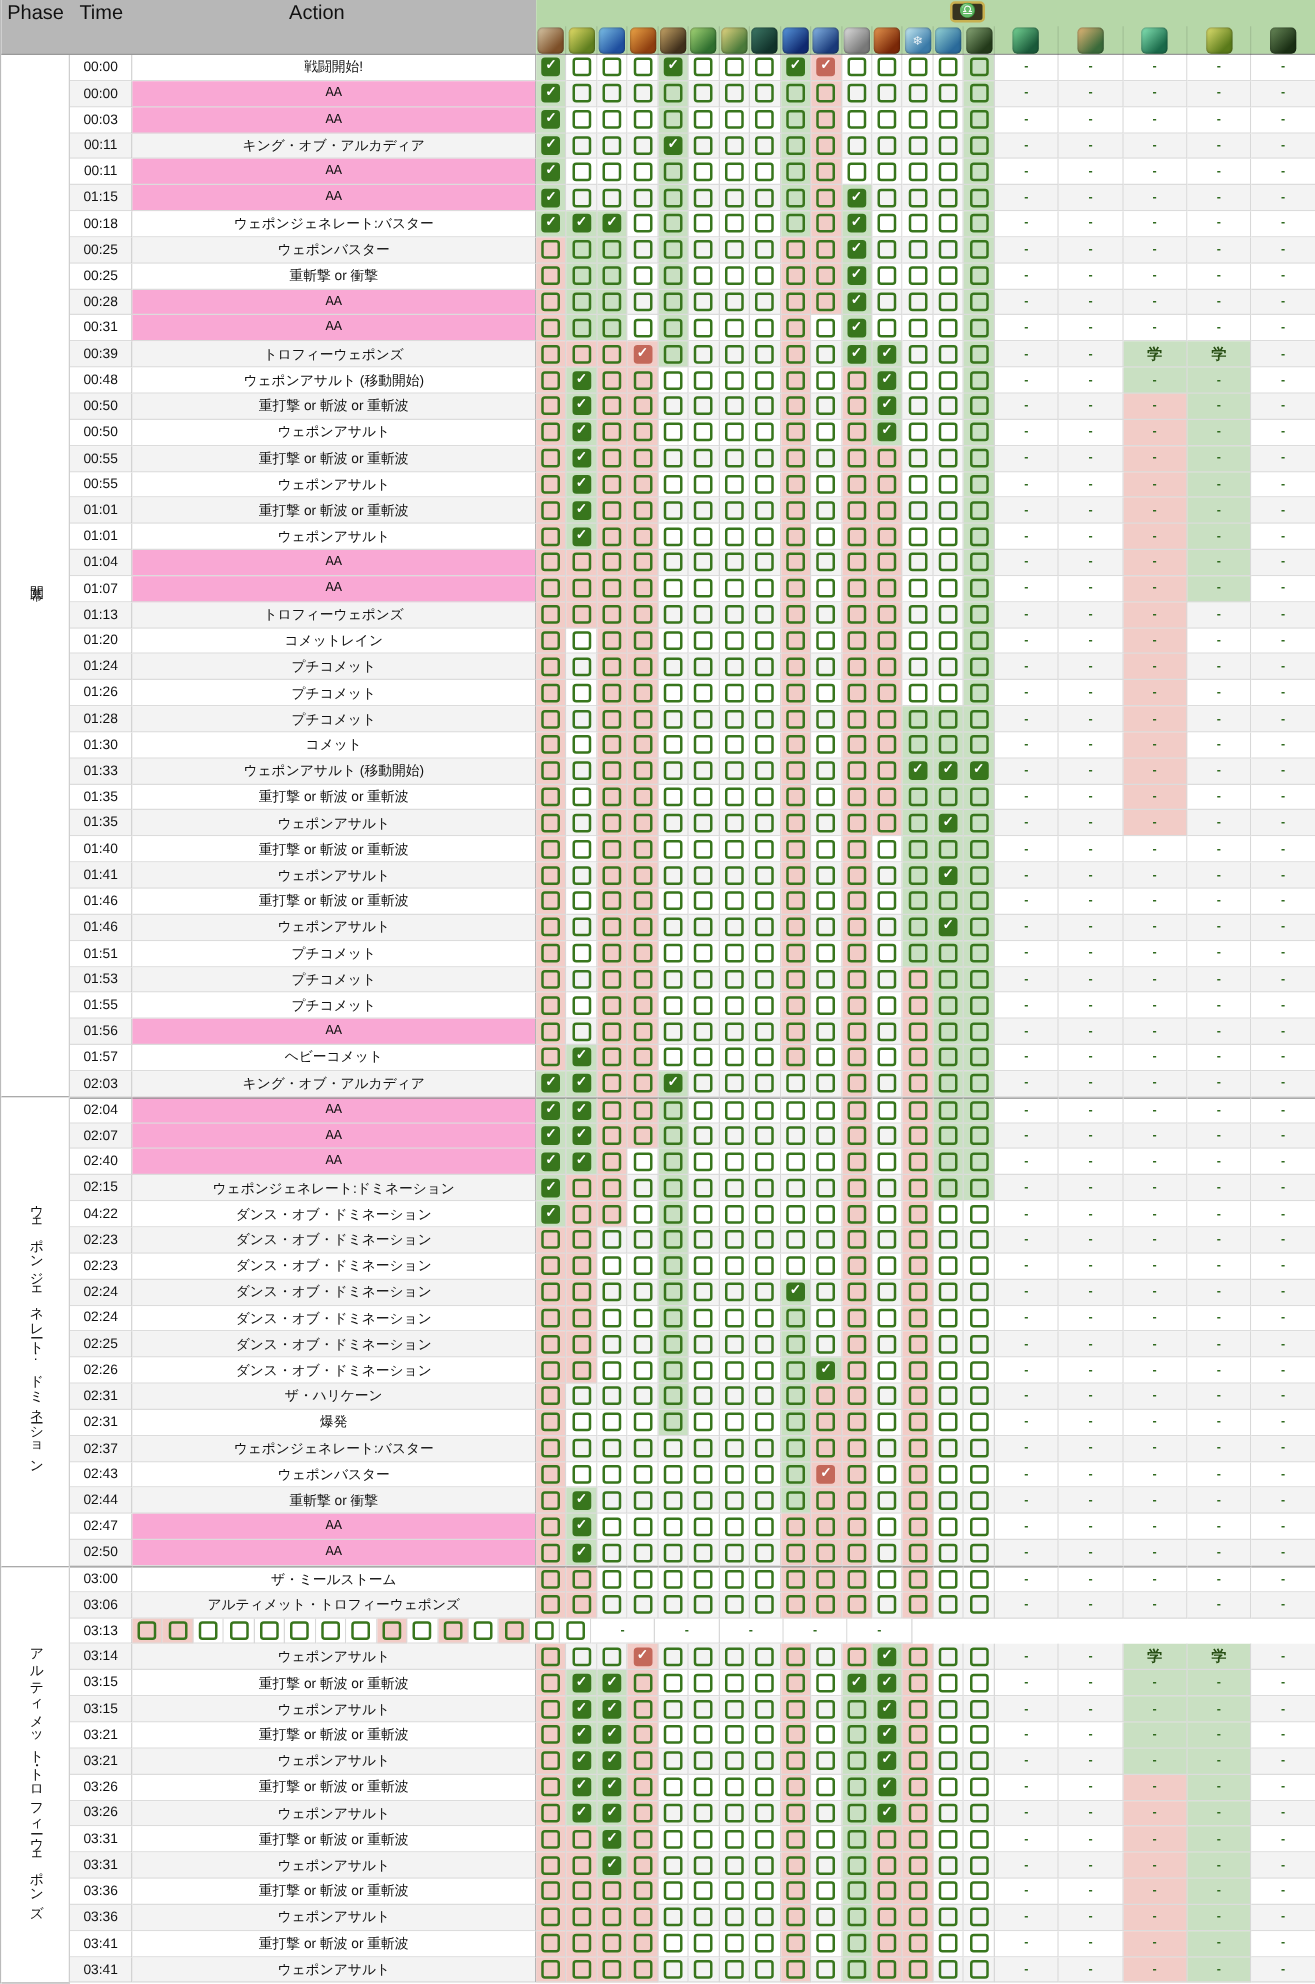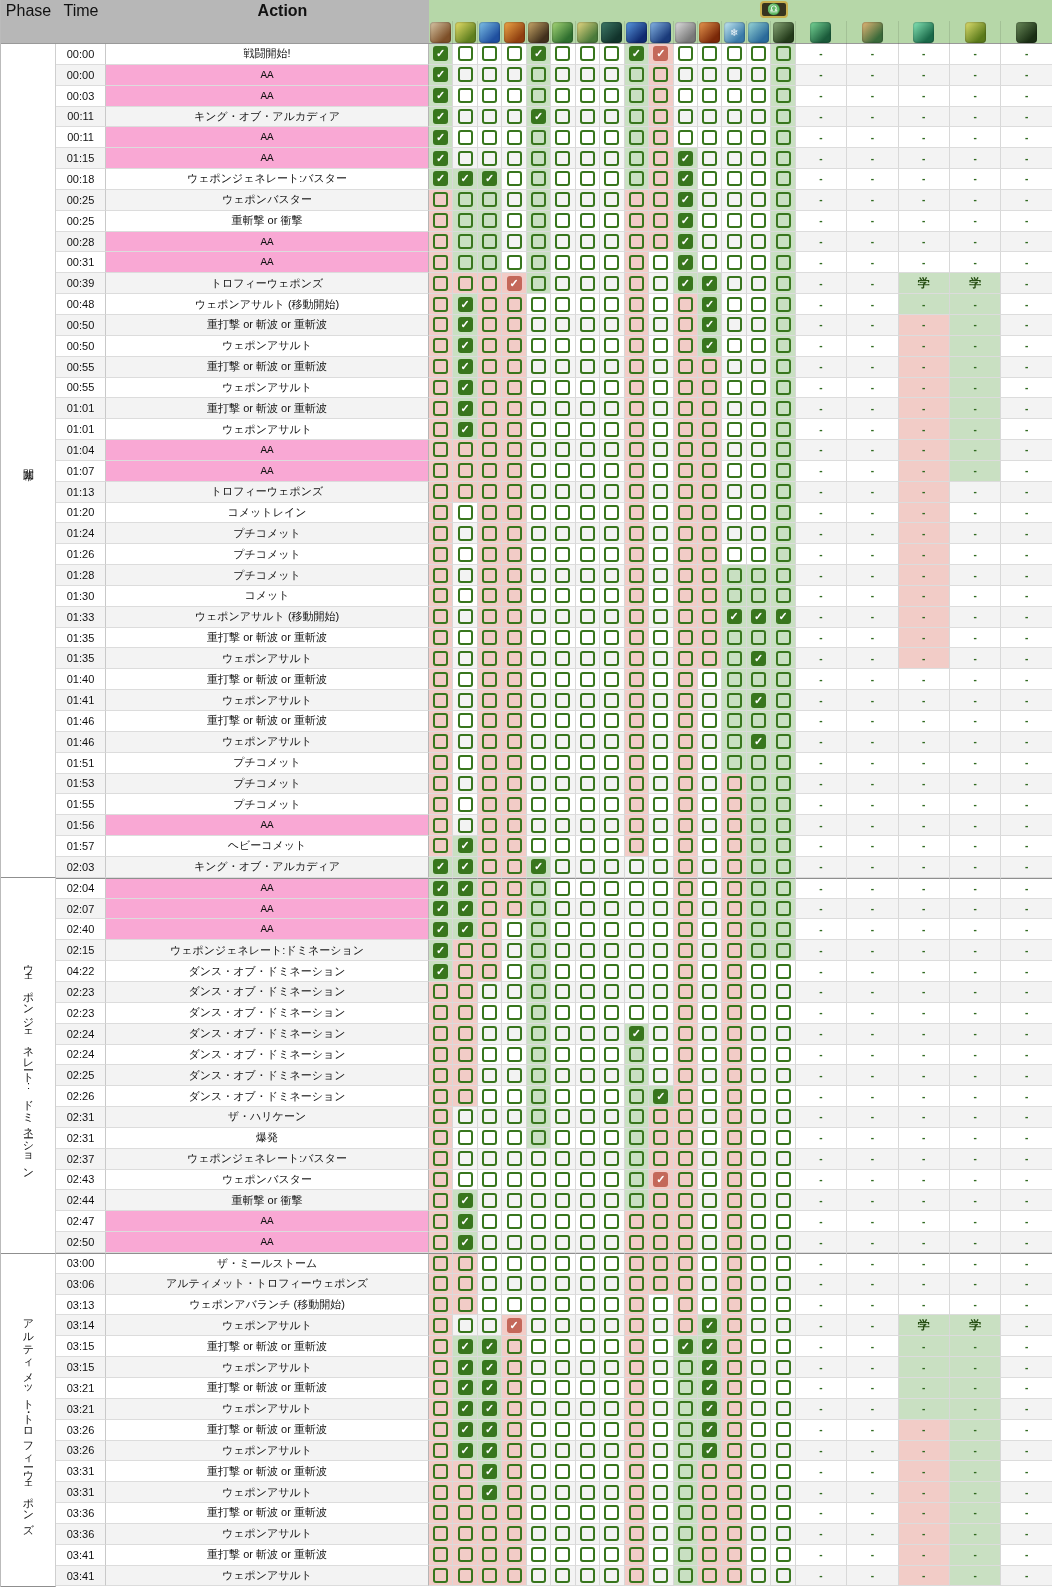--- a/index.html
+++ b/index.html
@@ -5,21 +5,21 @@
   html,body{margin:0;padding:0;background:#fff;}
   .sheet{position:relative;width:1052px;height:1587px;font-family:"Liberation Sans",sans-serif;
          font-size:11px;color:#111;overflow:hidden;background:#fff;border-left:1px solid #bbb;}
   
   .hdr-gray{position:absolute;left:0;top:0;width:428px;height:44px;background:#b7b7b7;
             border-bottom:1px solid #999;box-sizing:border-box;}
   .hdr-gray .hlabel{position:absolute;top:3px;height:16px;line-height:16px;text-align:center;
                     font-size:16px;color:#111;}
   .hl-phase{left:0;width:55px;}
   .hl-time{left:55px;width:50px;}
-  .hl-action{left:120px;width:323px;font-weight:bold;}
+  .hl-action{left:91px;width:323px;}
   .hdr-green{position:absolute;left:428px;top:0;width:624px;height:44px;background:#b6d7a8;
              border-bottom:1px solid #999;box-sizing:border-box;}
   .jobicon{position:absolute;left:331px;top:1px;width:28px;height:17px;background:#37341f;
            border:2px solid #c8b050;border-radius:4px;box-sizing:border-box;color:#e8cf60;
            font-size:11px;line-height:12px;text-align:center;font-weight:bold;}
   .iconrow{position:absolute;left:0;top:21px;height:23px;width:624px;display:flex;}
   .icell{box-sizing:border-box;border-right:1px solid rgba(0,0,0,0.10);display:flex;
          align-items:center;justify-content:center;}
   .icell.narrow{width:24.467px;}
   .icell.wide{width:51.4px;}
@@ -3490,21 +3490,20 @@
           <span class="cb"></span>
         </div>
         <div class="c-stat cell band">-</div>
         <div class="c-stat cell band">-</div>
         <div class="c-stat cell band">-</div>
         <div class="c-stat cell band">-</div>
         <div class="c-stat cell band">-</div>
       </div>
       <div class="row">
         <div class="c-time cell">03:13</div>
-        <div class="c-action cell">ウェポンアバランチ (移動開始)</div>
         <div class="c-buff cell bg-p">
           <span class="cb"></span>
         </div>
         <div class="c-buff cell bg-p">
           <span class="cb"></span>
         </div>
         <div class="c-buff cell">
           <span class="cb"></span>
         </div>
         <div class="c-buff cell">

